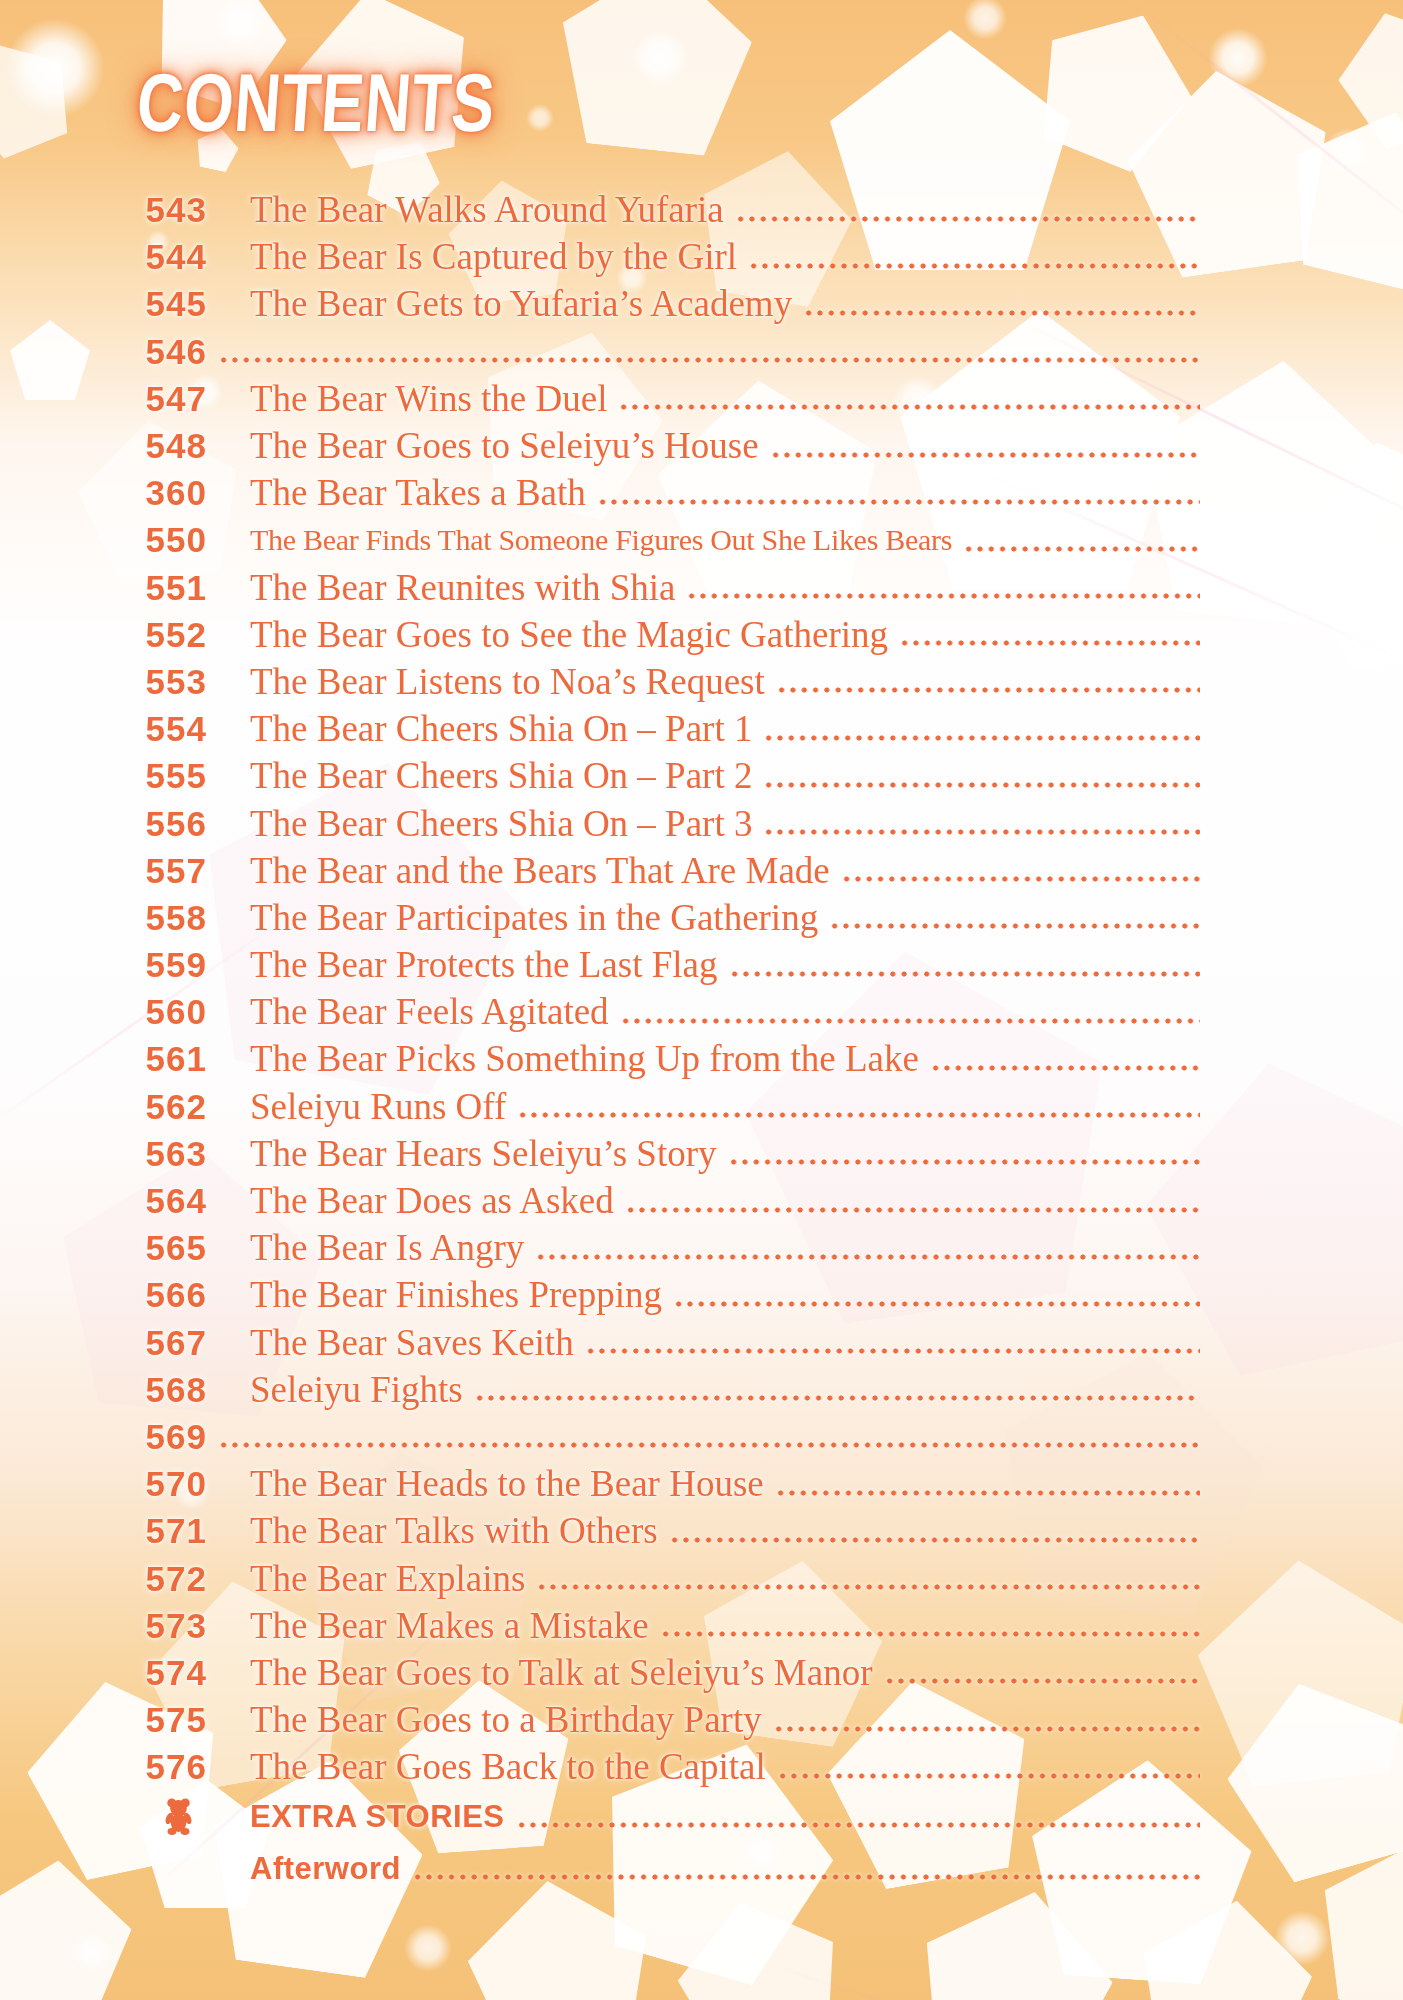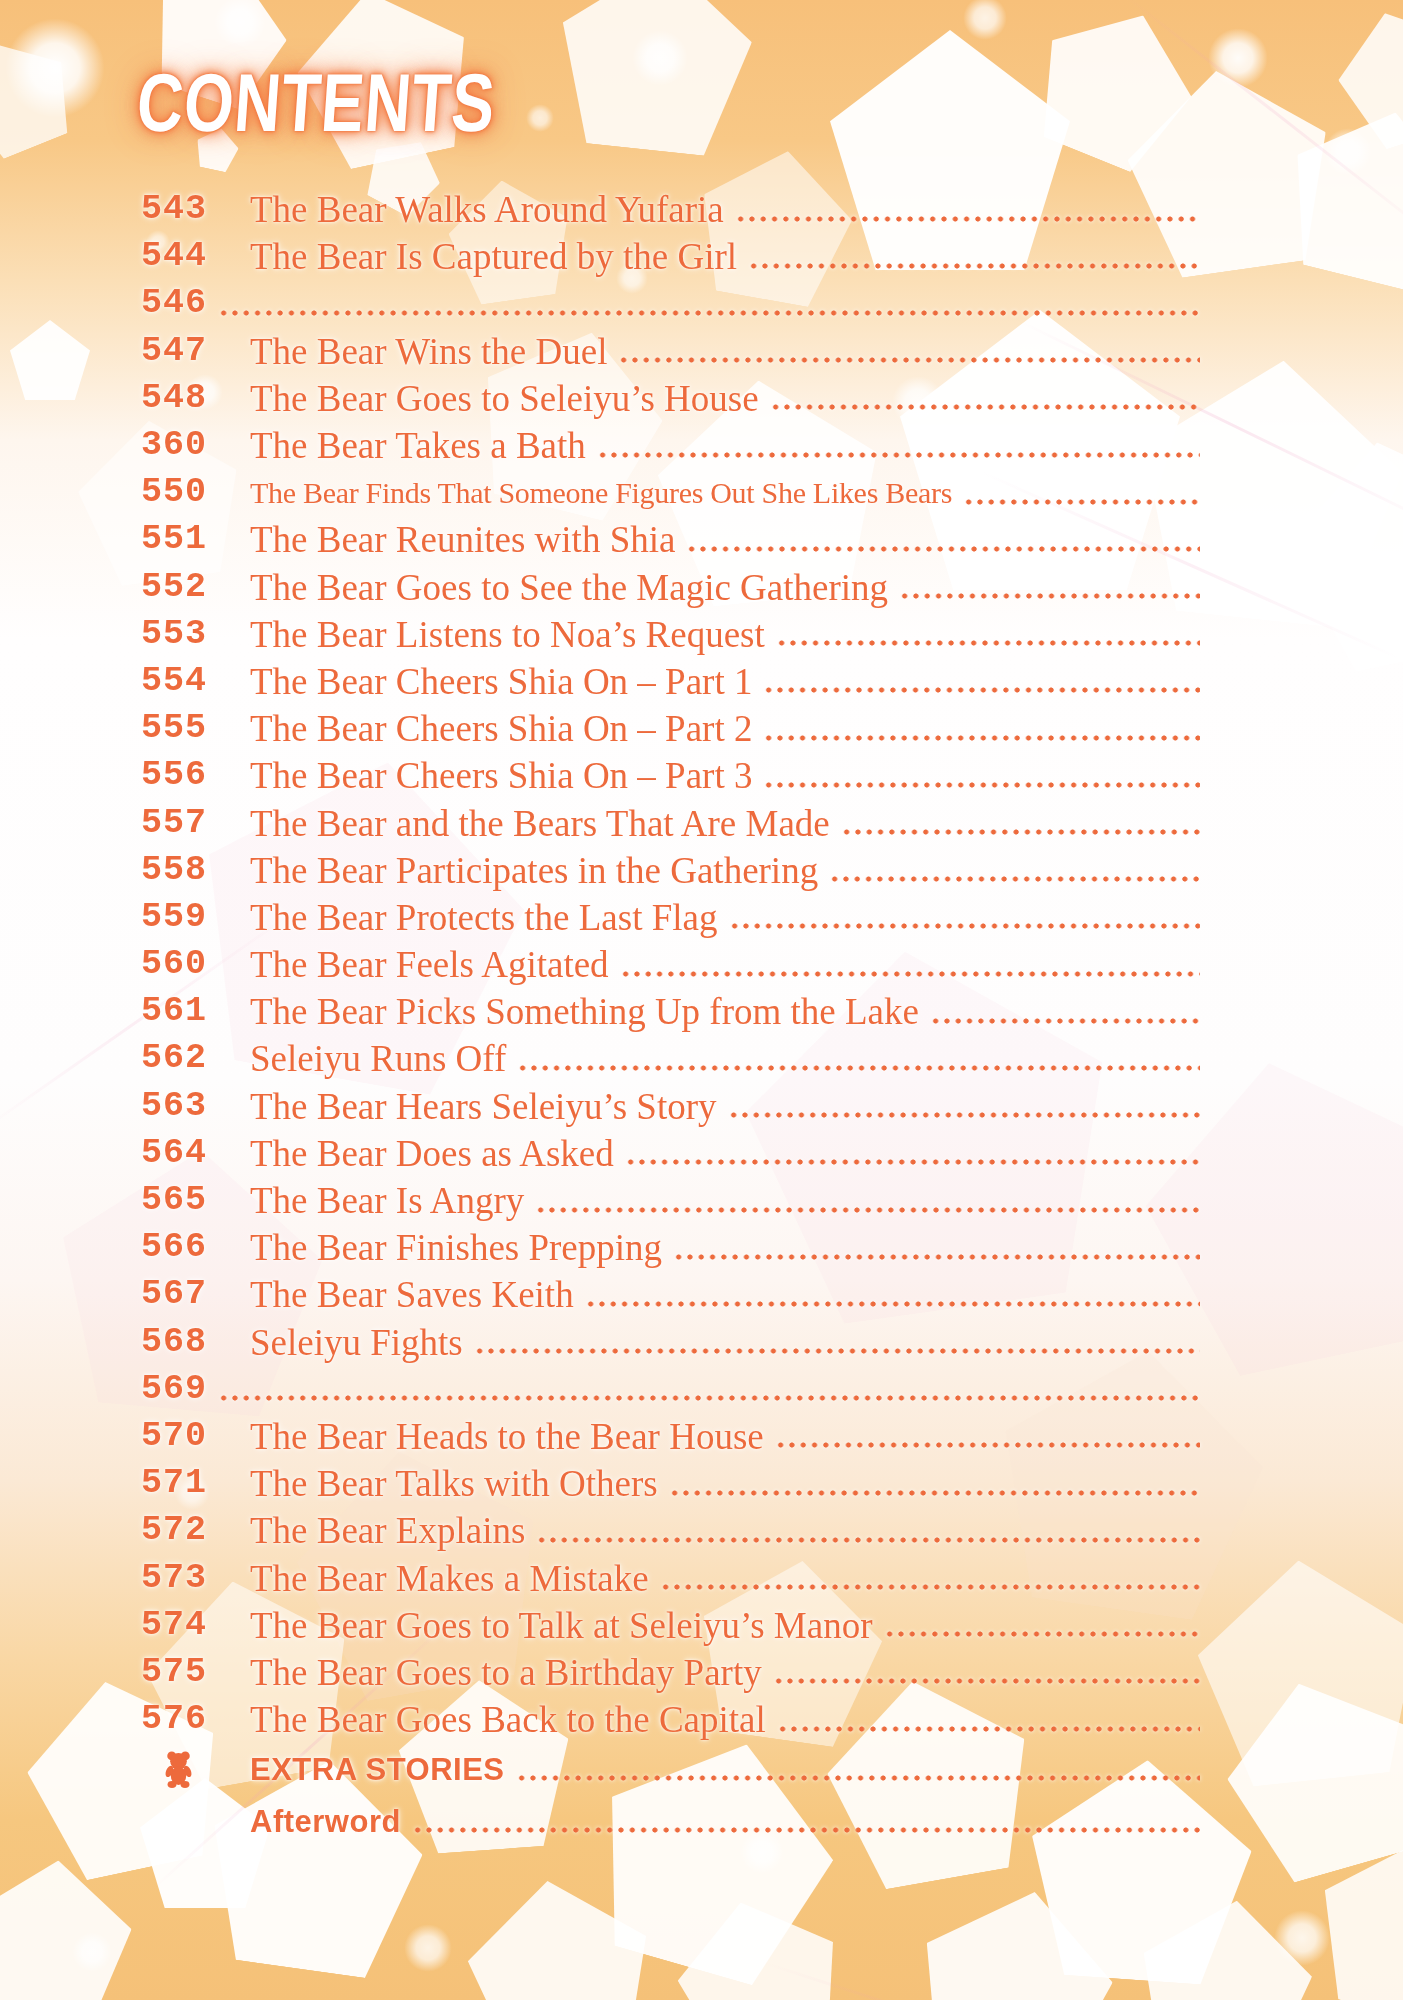--- a/index.html
+++ b/index.html
@@ -33,21 +33,21 @@
 
   .toc{position:absolute;left:115px;top:186px;width:1085px;}
   .row{
     display:flex;align-items:center;height:47.2px;color:#ed6a3c;
   }
   .row .num,.row .ttl,.row .xlabel{
     text-shadow:0 0 6px rgba(255,255,255,.95),0 0 3px rgba(255,255,255,.9);
   }
   .num{flex:none;width:92px;text-align:right;
     font-weight:700;font-size:35px;line-height:1;letter-spacing:1px;
-    font-family:Liberation Mono, monospace;}
+    font-family:Liberation Sans, sans-serif;}
   .ttl{flex:none;margin-left:43px;white-space:nowrap;
     font-family:"Liberation Serif",serif;font-weight:400;font-size:37px;line-height:1;}
   .row.condensed .ttl{font-size:30px;letter-spacing:-.3px;}
   .dots{flex:1;align-self:stretch;margin-left:9px;min-width:18px;
     background-image:radial-gradient(circle,#ed6a3c 2.2px,rgba(237,106,60,0) 2.9px);
     background-size:11.3px 10px;background-repeat:repeat-x;
     background-position:2px calc(50% + 9px);
     filter:drop-shadow(0 0 2px rgba(255,255,255,.9));}
   .row.extra{height:44px;}
   .row.extra.first{margin-top:4px;}
@@ -143,20 +143,25 @@
         <span class="ttl">The Bear Walks Around Yufaria</span>
         <span class="dots"></span>
       </div>
 
       <div class="row">
         <span class="num">544</span>
         <span class="ttl">The Bear Is Captured by the Girl</span>
         <span class="dots"></span>
       </div>
 
+      <div class="row">
+        <span class="num">545</span>
+        <span class="ttl">The Bear Gets to Yufaria’s Academy</span>
+        <span class="dots"></span>
+      </div>
 
       <div class="row">
         <span class="num">546</span>
         <span class="dots"></span>
       </div>
 
       <div class="row">
         <span class="num">547</span>
         <span class="ttl">The Bear Wins the Duel</span>
         <span class="dots"></span>

